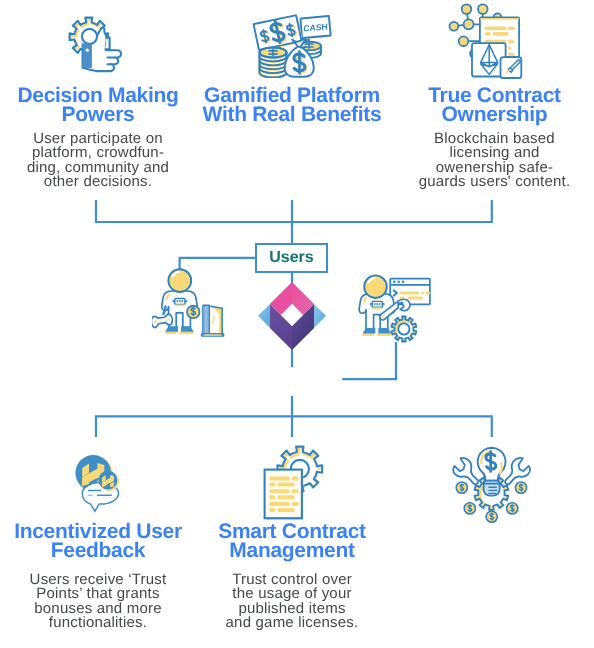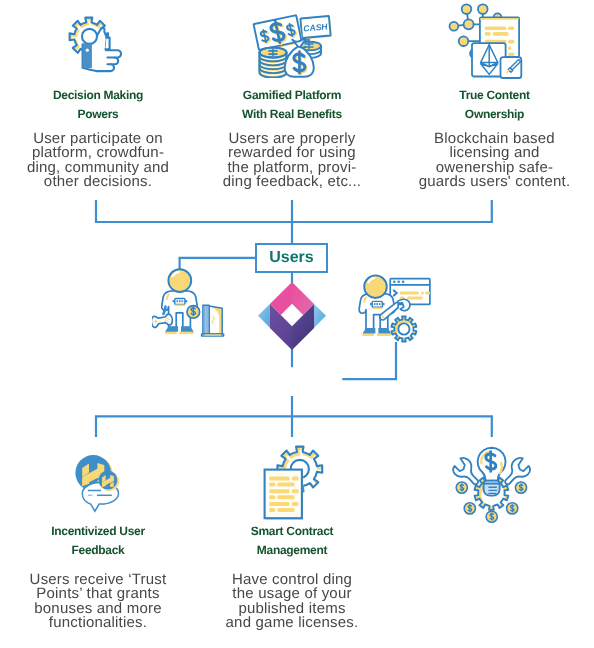--- a/index.html
+++ b/index.html
@@ -1,19 +1,19 @@
 <!DOCTYPE html>
 <html><head>
 <meta charset="utf-8">
 <style>
   html,body{margin:0;padding:0;}
   body{width:594px;height:648px;background:#ffffff;font-family:"Liberation Sans",sans-serif;overflow:hidden;position:relative;-webkit-font-smoothing:antialiased;text-rendering:geometricPrecision;}
   .stage{position:absolute;left:0;top:0;width:594px;height:648px;}
   .col{position:absolute;text-align:center;}
-  .card-title{color:#14532d;font-weight:bold;font-size:12px;line-height:19.3px;letter-spacing:-0.3px;white-space:pre-line;text-align:center;}
+  .card-title{color:#3b82f6;font-weight:bold;font-size:21px;line-height:19.3px;letter-spacing:-0.3px;white-space:pre-line;text-align:center;}
   .card-body{color:#45484b;font-size:15px;line-height:14.6px;letter-spacing:0.2px;white-space:pre-line;}
   .nodebox{position:absolute;border:2px solid #3e8ed0;background:#fff;box-sizing:border-box;display:flex;align-items:center;justify-content:center;color:#0f766e;font-weight:bold;font-size:16px;letter-spacing:0px;}
   svg.lines{position:absolute;left:0;top:0;pointer-events:none;}
   .icon{position:absolute;}
 </style>
 </head>
 <body>
 
 <div class="stage">
   <svg class="lines" width="594" height="648">
@@ -417,46 +417,42 @@
     <div class="card-title">Decision Making
 Powers</div>
     <div class="card-body" style="margin-top:7px;">User participate on
 platform, crowdfun-
 ding, community and
 other decisions.</div>
   </div>
   <div class="col" style="left:202px;top:86px;width:180px;">
     <div class="card-title">Gamified Platform
 With Real Benefits</div>
-    <div class="card-body" style="margin-top:7px;">Users are properly
-rewarded for using
-the platform, provi-
-ding feedback, etc...</div>
   </div>
   <div class="col" style="left:402px;top:86px;width:185px;">
-    <div class="card-title">True Content
+    <div class="card-title">True Contract
 Ownership</div>
     <div class="card-body" style="margin-top:7px;">Blockchain based
 licensing and
 owenership safe-
 guards users' content.</div>
   </div>
 
   <div class="col" style="left:8px;top:522px;width:180px;">
     <div class="card-title">Incentivized User
 Feedback</div>
     <div class="card-body" style="margin-top:12px;">Users receive ‘Trust
 Points’ that grants
 bonuses and more
 functionalities.</div>
   </div>
   <div class="col" style="left:202px;top:522px;width:180px;">
     <div class="card-title">Smart Contract
 Management</div>
-    <div class="card-body" style="margin-top:12px;">Have control ding
+    <div class="card-body" style="margin-top:12px;">Trust control over
 the usage of your
 published items
 and game licenses.</div>
   </div>
   <div class="col" style="left:402px;top:522px;width:185px;">
   </div>
 
 </div>
 
 </body></html>

